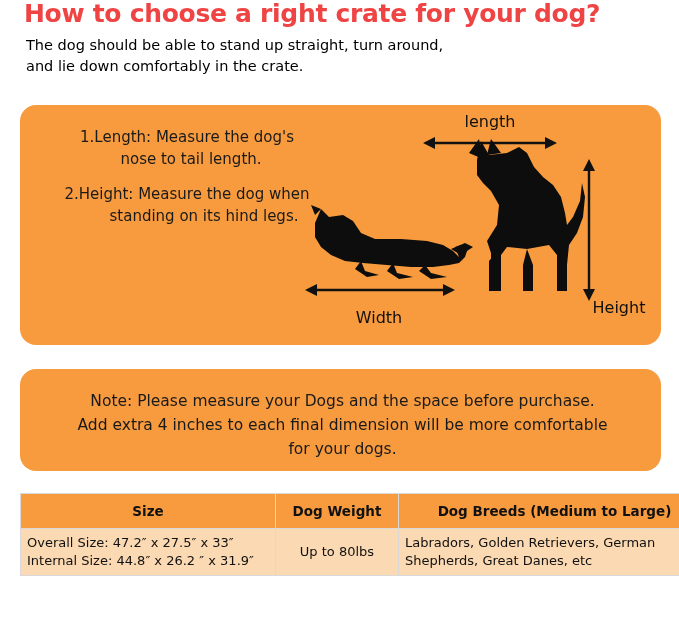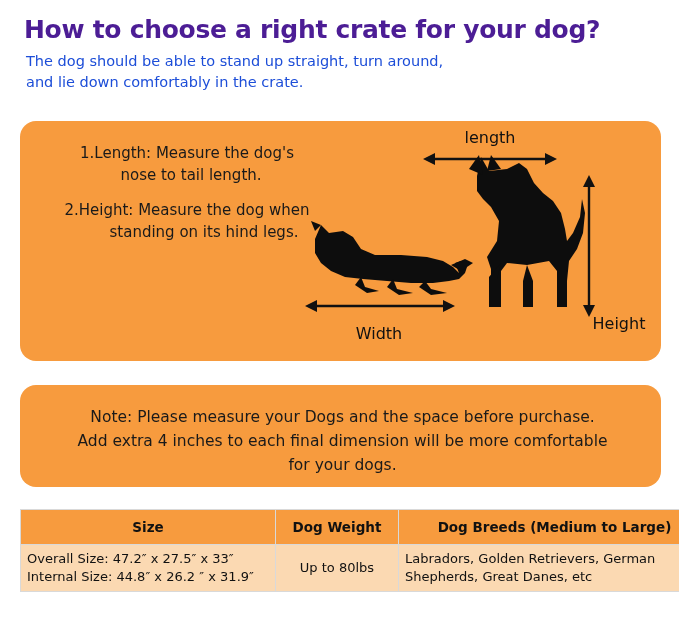--- a/index.html
+++ b/index.html
@@ -18,29 +18,29 @@
     position: relative;
     width: 679px;
     height: 633px;
     box-sizing: border-box;
     padding: 0 14px;
   }
   .title {
     font-size: 25px;
     font-weight: bold;
     letter-spacing: -0.3px;
-    margin: 16px 0 6px 10px;
-    color: #4c1d95;
+    margin: 0 0 6px 10px;
+    color: #ef4444;
     line-height: 1.15;
   }
   .subtitle {
     font-size: 14.5px;
     line-height: 1.45;
     margin: 0 0 0 12px;
-    color: #1d4ed8;
+    color: #000000;
   }
   .panel {
     background: #F79B3E;
     border-radius: 16px;
     position: relative;
     text-align: center;
   }
   .panel-measure {
     margin: 28px 4px 0 6px;
     height: 240px;

